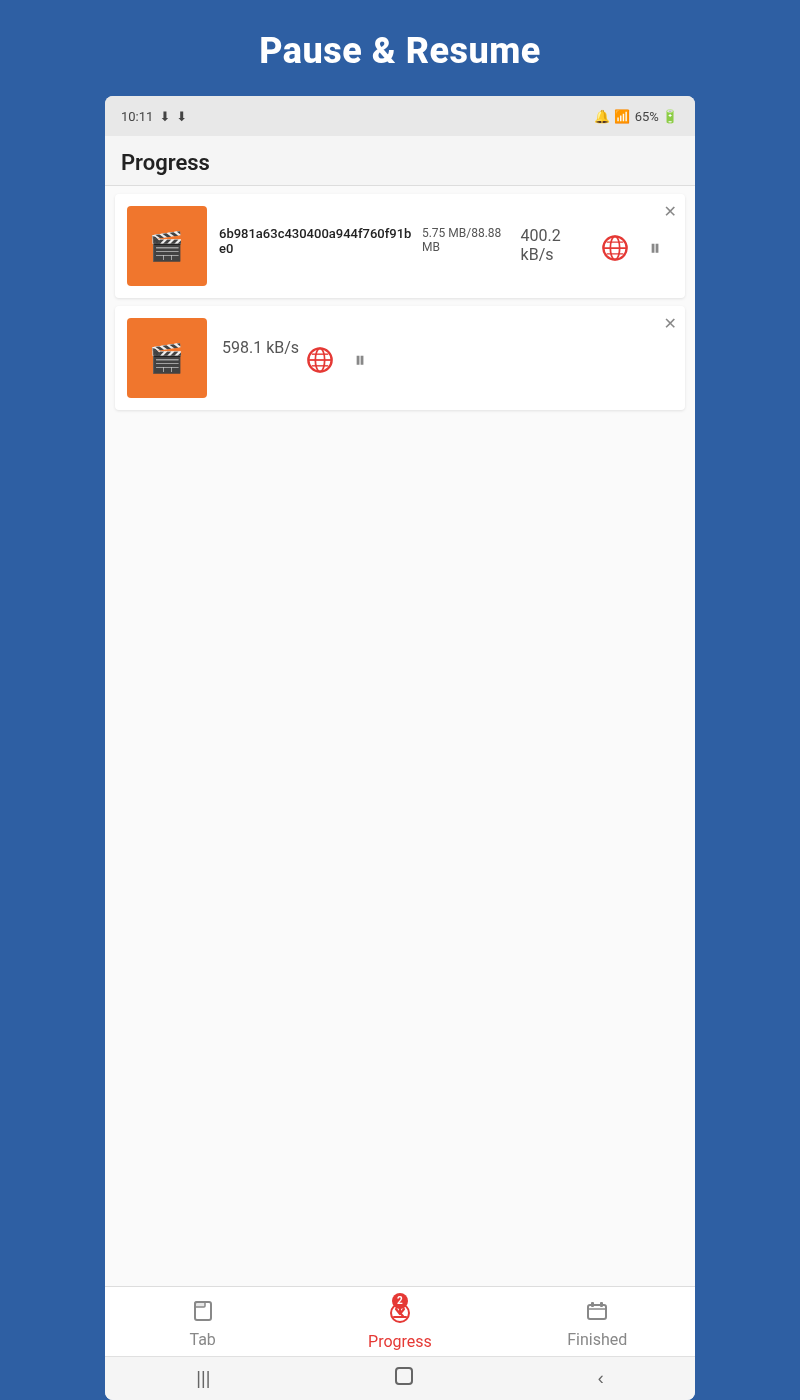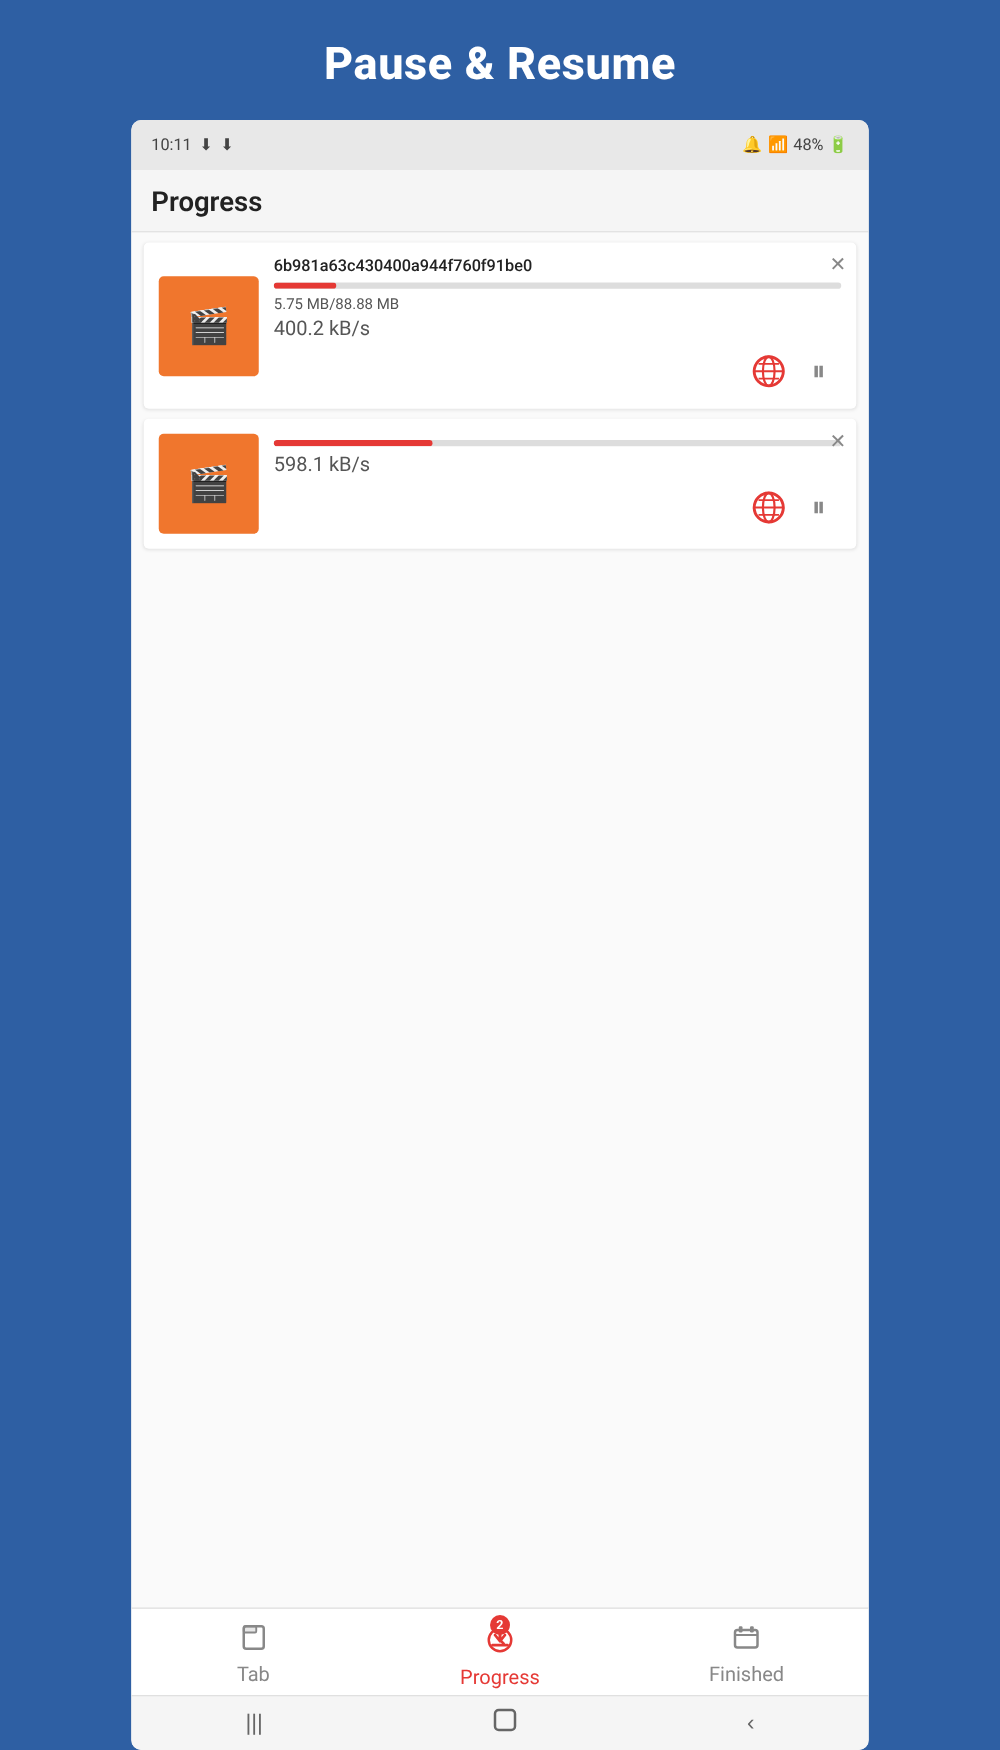--- a/index.html
+++ b/index.html
@@ -42,21 +42,20 @@
       display: flex;
       justify-content: space-between;
       align-items: center;
       padding: 6px 16px;
       height: 40px;
     }
     .status-left {
       font-size: 13px;
       color: #444;
       display: flex;
-      align-items: center;
       gap: 6px;
     }
     .status-right {
       font-size: 13px;
       color: #444;
       display: flex;
       align-items: center;
       gap: 4px;
     }
     
@@ -230,21 +229,21 @@
       border: none;
       cursor: pointer;
     }
     
     .globe-svg {
       width: 28px;
       height: 28px;
     }
     .item-info-col {
       display: flex;
-      flex-direction: column;
+      flex-direction: row;
       gap: 3px;
       flex: 1;
     }
   </style>
 </head>
 <body>
 
 <div class="outer-wrapper">
   <h1 class="page-title">Pause &amp; Resume</h1>
 
@@ -252,21 +251,21 @@
 
     <div class="status-bar">
       <div class="status-left">
         <span>10:11</span>
         <span>⬇</span>
         <span>⬇</span>
       </div>
       <div class="status-right">
         <span>🔔</span>
         <span>📶</span>
-        <span>48%</span>
+        <span>65%</span>
         <span>🔋</span>
       </div>
     </div>
 
     <div class="app-bar">
       <span class="app-bar-title">Progress</span>
     </div>
 
     <div class="download-list">
 

